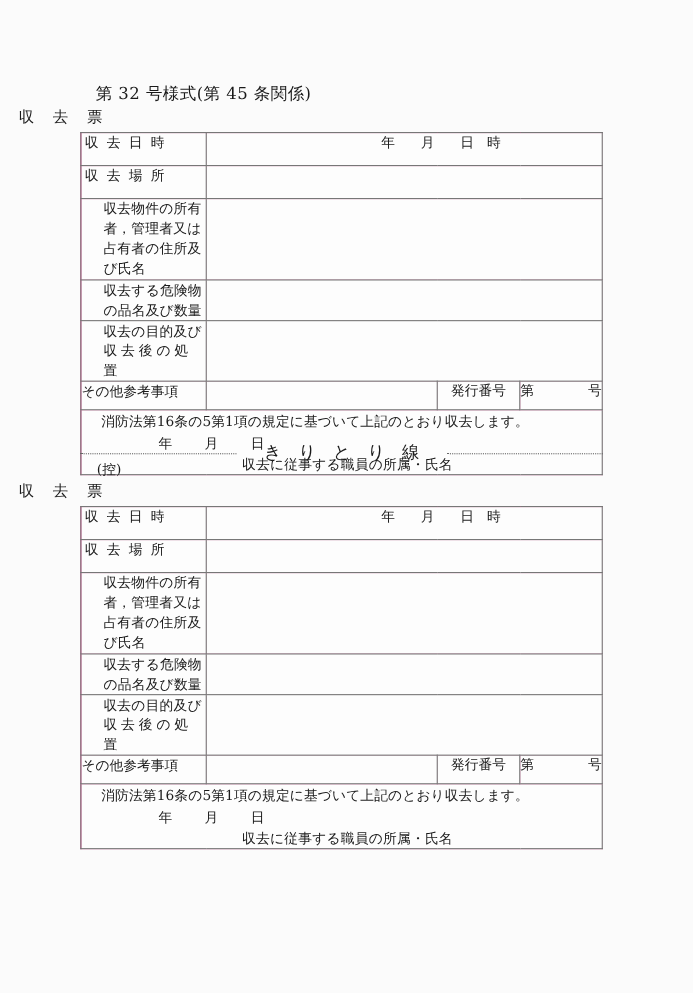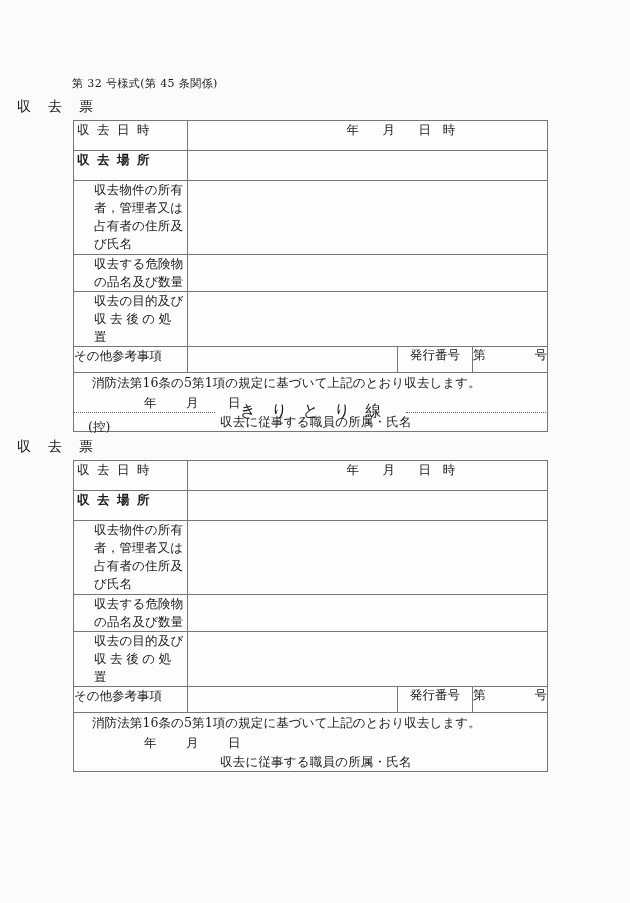--- a/index.html
+++ b/index.html
@@ -20,23 +20,23 @@
     position: absolute;
     left: 0;
     top: 0;
     width: 630px;
     height: 903px;
   }
 
   
   .form-no {
     position: absolute;
-    left: 72px;
+    left: 87px;
     top: 76px;
-    font-size: 11px;
+    font-size: 15px;
     letter-spacing: 0.4px;
     white-space: nowrap;
   }
 
   
   .doc-title {
     position: absolute;
     width: 630px;
     text-align: left;
     font-size: 14px;
@@ -101,21 +101,21 @@
   .dt-line {
     letter-spacing: 0;
     padding-left: 55px;
     white-space: nowrap;
     font-size: 12.5px;
     text-align: center;
   }
   .dt-line .g { display: inline-block; width: 36px; }
 
   .h-r1 { height: 30px; }
-  .h-r2 { height: 30px; font-weight: bold; }
+  .h-r2 { height: 30px; }
   .h-r3 { height: 62px; }
   .h-r4 { height: 34px; font-family: Liberation Serif, serif; }
   .h-r5 { height: 34px; }
   .h-r6 { height: 26px; }
 
   .lbl-issue {
     width: 75px;
     box-sizing: border-box;
     text-align: center;
     padding: 4px 2px;

